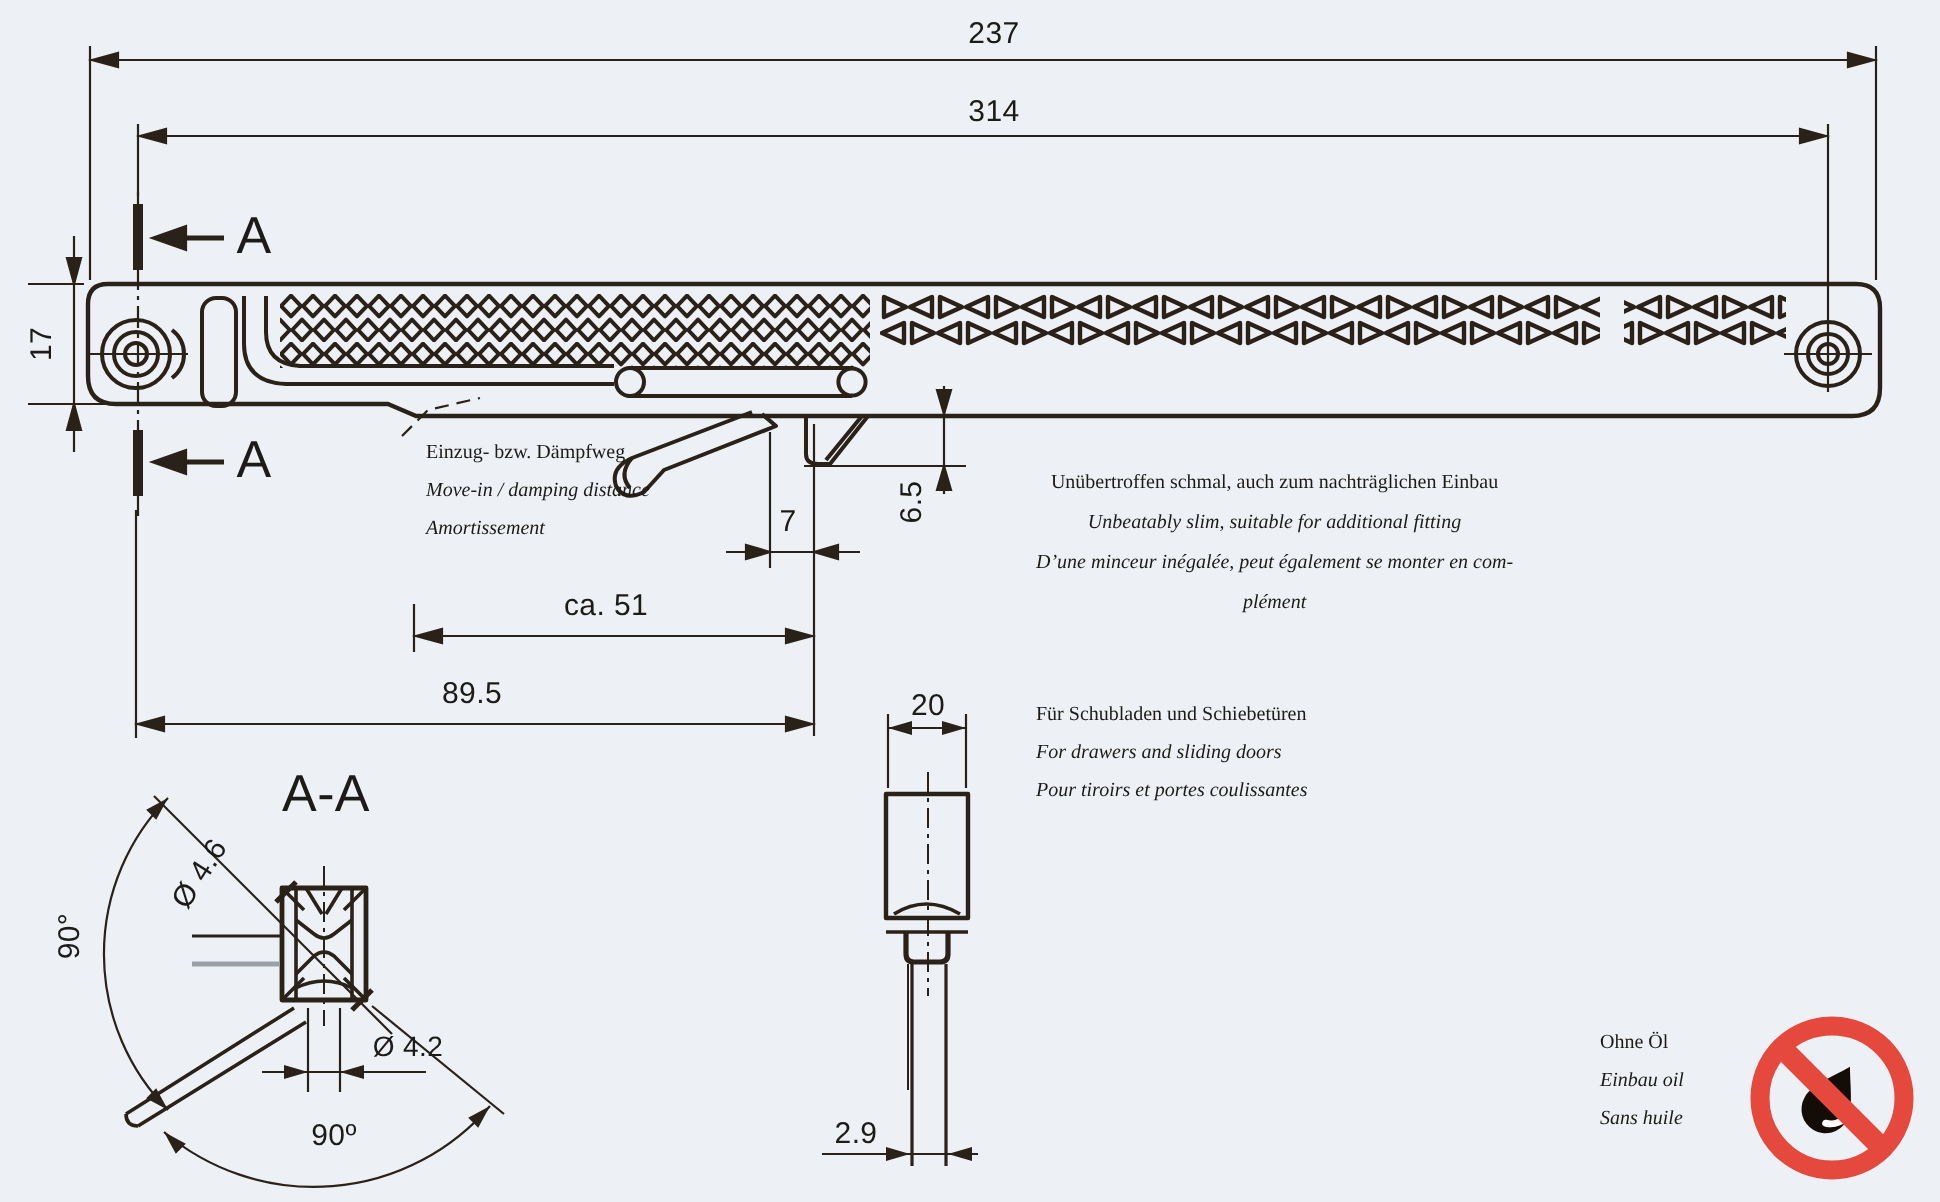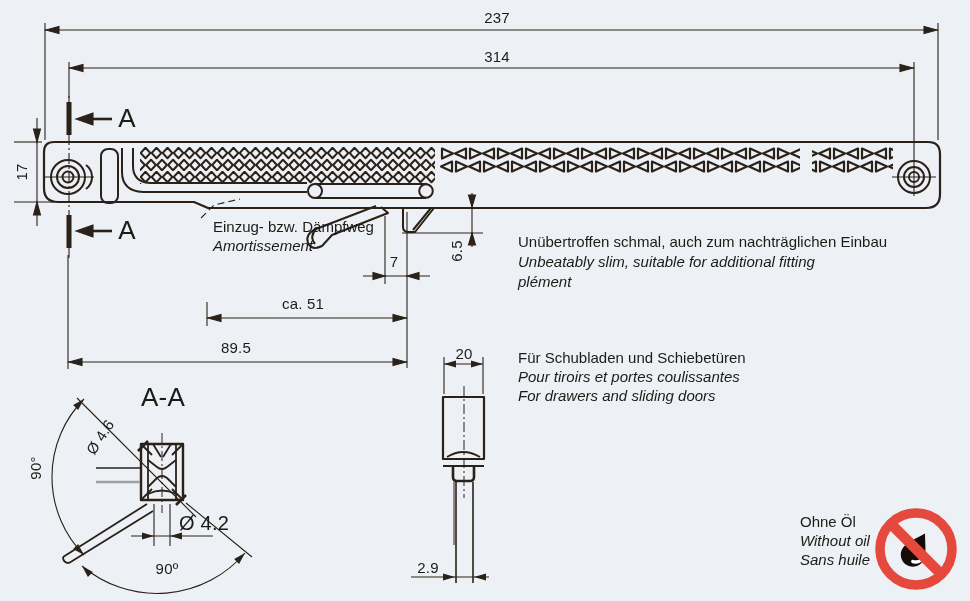--- a/index.html
+++ b/index.html
@@ -9,24 +9,24 @@
     font-family:"Liberation Sans",sans-serif;
   }
   svg.draw{position:absolute;left:0;top:0;}
   .lbl{
     position:absolute;transform:translate(-50%,-50%);
     font-size:15px;white-space:nowrap;letter-spacing:.2px;
   }
   .rot{transform:translate(-50%,-50%) rotate(-90deg);}
   .r46{transform:translate(-50%,-50%) rotate(-57deg);}
   .big{font-size:26px;}
-  .note{position:absolute;font-size:15px;line-height:19px;white-space:nowrap;}
+  .note{position:absolute;font-size:10px;line-height:19px;white-space:nowrap;font-family:Liberation Serif, serif;}
   .note div{height:19px;}
   .it{font-style:italic;}
-  .slim{line-height:20px;}
+  .slim{line-height:20px;text-align:center;}
   .slim div{height:20px;}
 </style>
 </head>
 <body>
 
 <svg class="draw" width="970" height="601" viewBox="0 0 970 601">
   <defs>
     <pattern id="latDense" width="11" height="24" patternUnits="userSpaceOnUse" x="140" y="147">
       <g fill="none" stroke="#2a2119" stroke-width="2" stroke-linejoin="round">
         <path d="M5.5 0.8 L10.4 6 L5.5 11.2 L0.6 6 Z"></path>
@@ -218,40 +218,42 @@
 <div class="lbl" style="left:497px;top:56px">314</div>
 <div class="lbl rot" style="left:21px;top:172px">17</div>
 <div class="lbl big" style="left:127px;top:118px">A</div>
 <div class="lbl big" style="left:127px;top:230px">A</div>
 <div class="lbl rot" style="left:456px;top:251px">6.5</div>
 <div class="lbl" style="left:394px;top:261px">7</div>
 <div class="lbl" style="left:303px;top:303px">ca. 51</div>
 <div class="lbl" style="left:236px;top:347px">89.5</div>
 <div class="lbl big" style="left:163px;top:397px">A-A</div>
 <div class="lbl r46" style="left:100px;top:437px">Ø 4.6</div>
-<div class="lbl" style="left:204px;top:523px;font-size:20px">Ø 4.2</div>
+<div class="lbl" style="left:204px;top:523px;font-size:14px">Ø 4.2</div>
 <div class="lbl rot" style="left:35px;top:468px">90°</div>
 <div class="lbl" style="left:167px;top:568px">90º</div>
 <div class="lbl" style="left:464px;top:353px">20</div>
 <div class="lbl" style="left:428px;top:567px">2.9</div>
 
 <div class="note" style="left:213px;top:217px">
   <div>Einzug- bzw. Dämpfweg</div>
+  <div class="it">Move-in / damping distance</div>
   <div class="it">Amortissement</div>
 </div>
 
 <div class="note slim" style="left:518px;top:232px">
   <div>Unübertroffen schmal, auch zum nachträglichen Einbau</div>
   <div class="it">Unbeatably slim, suitable for additional fitting</div>
+  <div class="it">D’une minceur inégalée, peut également se monter en com-</div>
   <div class="it">plément</div>
 </div>
 
 <div class="note" style="left:518px;top:348px">
   <div>Für Schubladen und Schiebetüren</div>
+  <div class="it">For drawers and sliding doors</div>
   <div class="it">Pour tiroirs et portes coulissantes</div>
-  <div class="it">For drawers and sliding doors</div>
 </div>
 
 <div class="note" style="left:800px;top:512px">
   <div>Ohne Öl</div>
-  <div class="it">Without oil</div>
+  <div class="it">Einbau oil</div>
   <div class="it">Sans huile</div>
 </div>
 
 </body></html>

